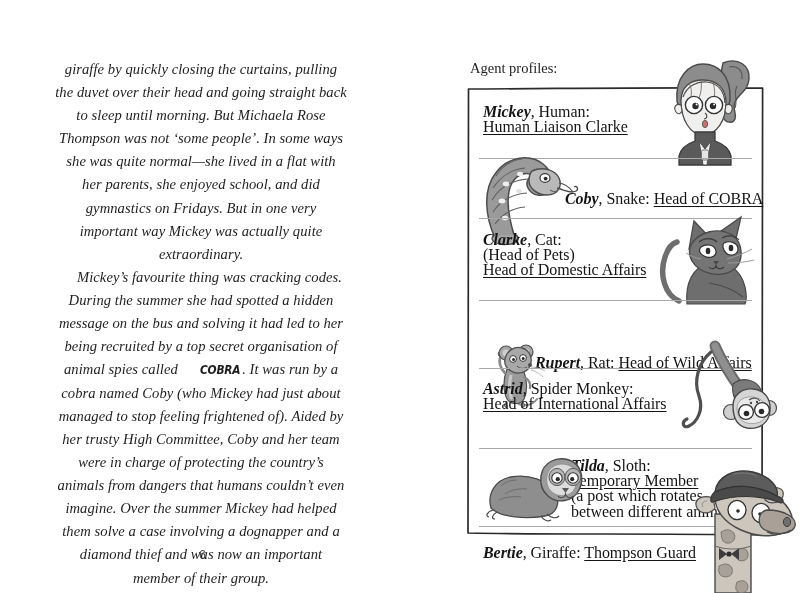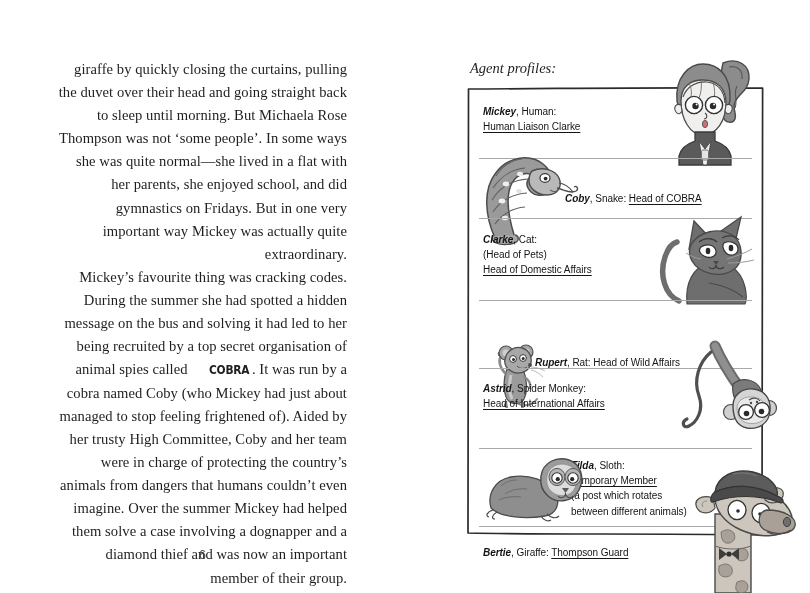--- a/index.html
+++ b/index.html
@@ -30,22 +30,23 @@
   }
   .body-text {
     position: absolute;
     left: 55px;
     top: 58px;
     width: 292px;
     font-family: "Liberation Serif", serif;
     font-size: 14.6px;
     line-height: 23.1px;
     color: #1e1e1e;
-    text-align: right;
+    text-align: center;
     letter-spacing: 0.06px;
+    font-style: italic;
   }
   .body-text p {
     margin: 0;
   }
   .body-text p.indent {
     text-indent: 17px;
   }
   .cobra-word {
     font-family: "DejaVu Sans", sans-serif;
     font-weight: bold;
@@ -67,21 +68,20 @@
   .page-right {
     position: absolute;
     left: 405px; top: 0;
     width: 405px; height: 593px;
   }
   .agent-caption {
     position: absolute;
     left: 65px;
     top: 60px;
     font-family: "Liberation Serif", serif;
-    font-style: italic;
     font-size: 14.5px;
     color: #1e1e1e;
   }
 
   .profile-box {
     position: absolute;
     left: 62px;
     top: 86px;
     width: 297px;
     height: 450px;
@@ -103,22 +103,22 @@
     width: 100%;
   }
   .divider {
     position: absolute;
     height: 1px;
     background: #a9a9a9;
   }
 
   .entry {
     position: absolute;
-    font-family: Liberation Sans, sans-serif;
-    font-size: 10px;
+    font-family: Liberation Serif, serif;
+    font-size: 16px;
     line-height: 15.2px;
     color: #141414;
     white-space: nowrap;
     letter-spacing: -0.05px;
   }
   .entry .nm {
     font-style: italic;
     font-weight: bold;
   }
   .entry .ul {

